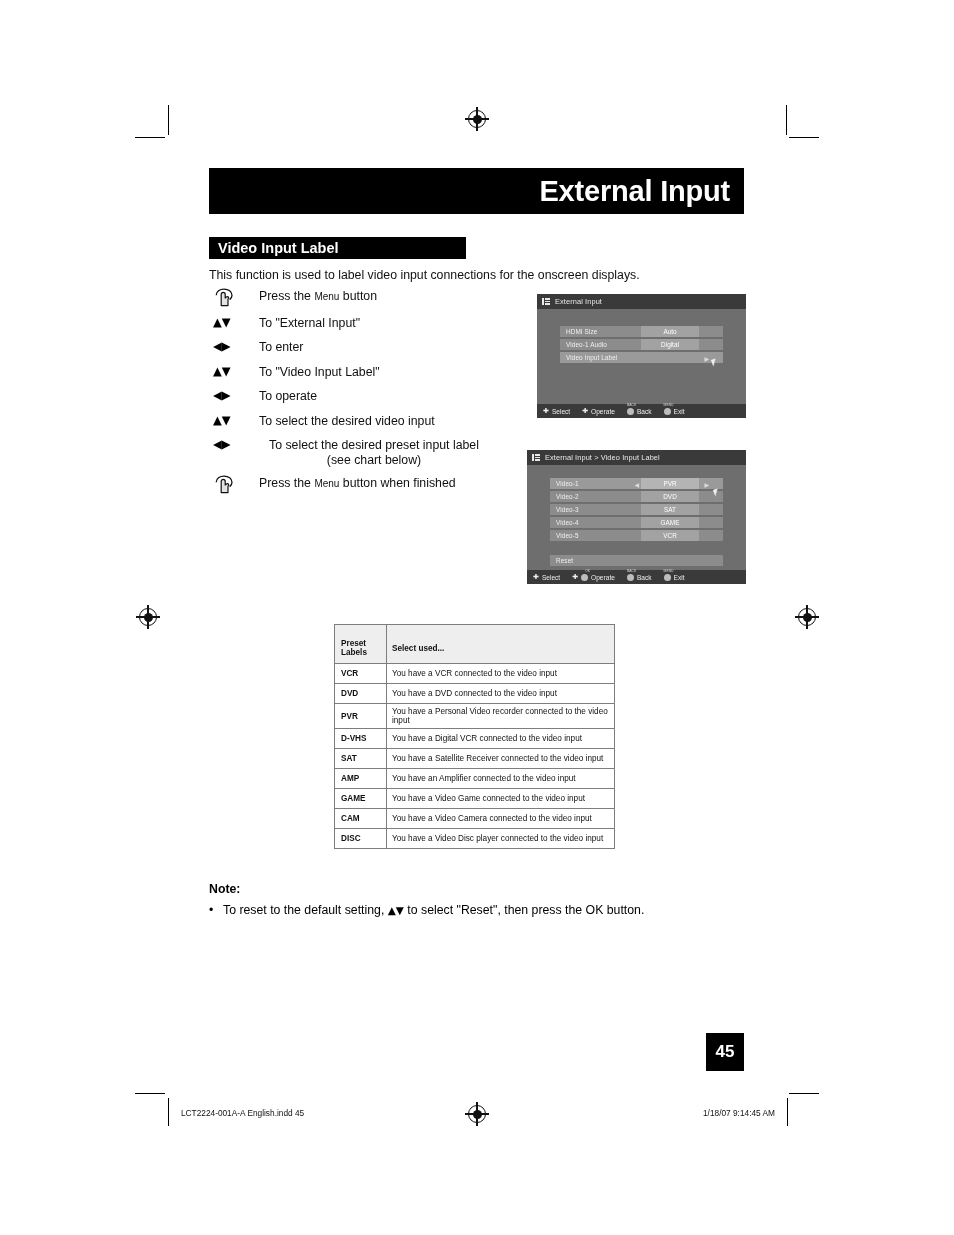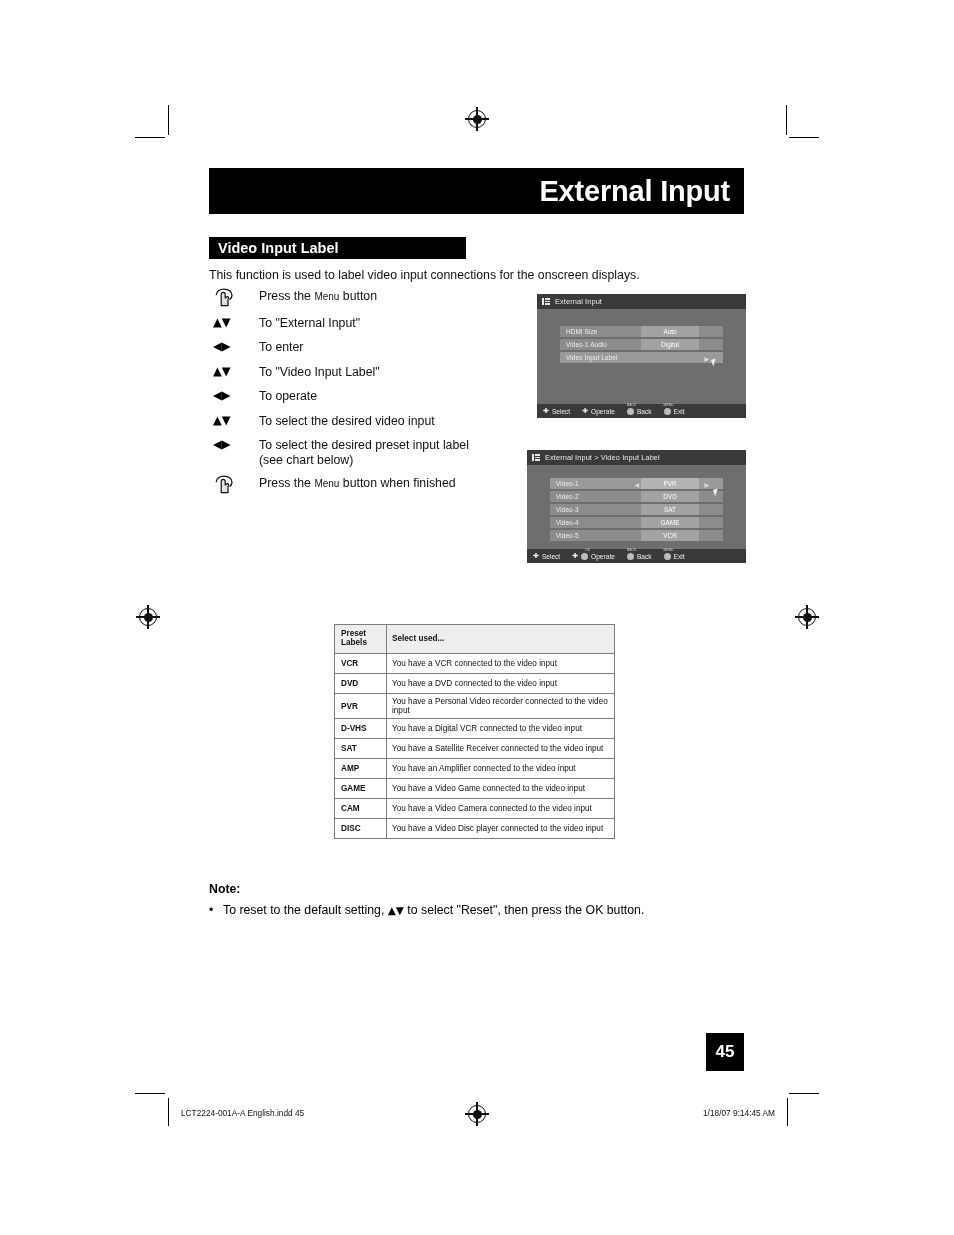--- a/index.html
+++ b/index.html
@@ -238,21 +238,21 @@
     padding: 3px 5px;
     vertical-align: middle;
     color: #111;
     font-weight: normal;
     text-align: left;
   }
   .preset-table .hdr td {
     background: #eeeeee;
     font-weight: bold;
     font-size: 8.2px;
-    padding-top: 4px;
+    padding-top: 14px;
     padding-bottom: 6px;
   }
   .preset-table .lbl-col {
     width: 40px;
     font-weight: bold;
     text-align: left;
     padding-left: 6px;
   }
   .preset-table tbody td { height: 13px; }
 
@@ -385,21 +385,21 @@
     <div class="step-icon">
       <span class="arrows">▲▼</span>
     </div>
     <div class="step-text">To select the desired video input</div>
   </div>
 
   <div class="step">
     <div class="step-icon">
       <span class="arrows">◀▶</span>
     </div>
-    <div class="step-text" style="width:230px;">To select the desired preset input label (see chart below)</div>
+    <div class="step-text" style="width:230px;text-align:center;">To select the desired preset input label (see chart below)</div>
   </div>
 
   <div class="step">
     <div class="step-icon">
       <svg class="hand-icon" width="24" height="20" viewBox="0 0 24 20">
         <path d="M3.2,7.2 C3.2,3.4 6.8,1.1 11,1.1 C15.4,1.1 19,3.5 19,7.2 C19,9.3 17.9,10.7 16.6,11.6" fill="none" stroke="#111" stroke-width="1.3"></path>
         <path d="M8.2,6.4 C8.2,5.1 9.1,4.3 10.2,4.3 C11.3,4.3 12.2,5.1 12.2,6.4 L12.2,10.0
                  L13.4,9.0 C14.1,8.5 15.0,8.6 15.4,9.2 C15.8,9.8 15.6,10.6 15.0,11.1
                  L15.0,17.6 L8.2,17.6 Z" fill="#e3e3e3" stroke="#111" stroke-width="1.2" stroke-linejoin="round"></path>
       </svg>
@@ -451,21 +451,21 @@
       <span>Back</span>
     </span>
     <span class="item">
       <span class="mini">MENU</span>
       <span class="dot"></span>
       <span>Exit</span>
     </span>
   </div>
 </div>
 
-<div class="osd" style="left:527px; top:450px; width:219px; height:113px;">
+<div class="osd" style="left:527px; top:450px; width:219px; height:134px;">
   <div class="osd-title">
     <span class="glyph">
       <i style="left:0; top:0.5px; width:1.6px; height:7px;"></i>
       <i style="left:2.6px; top:0.5px; width:5px; height:1.5px;"></i>
       <i style="left:2.6px; top:3.2px; width:5px; height:1.5px;"></i>
       <i style="left:2.6px; top:5.9px; width:5px; height:1.5px;"></i>
     </span>
     <span>External Input &gt; Video Input Label</span>
   </div>
   <div class="osd-body" style="padding-top:13px;">

